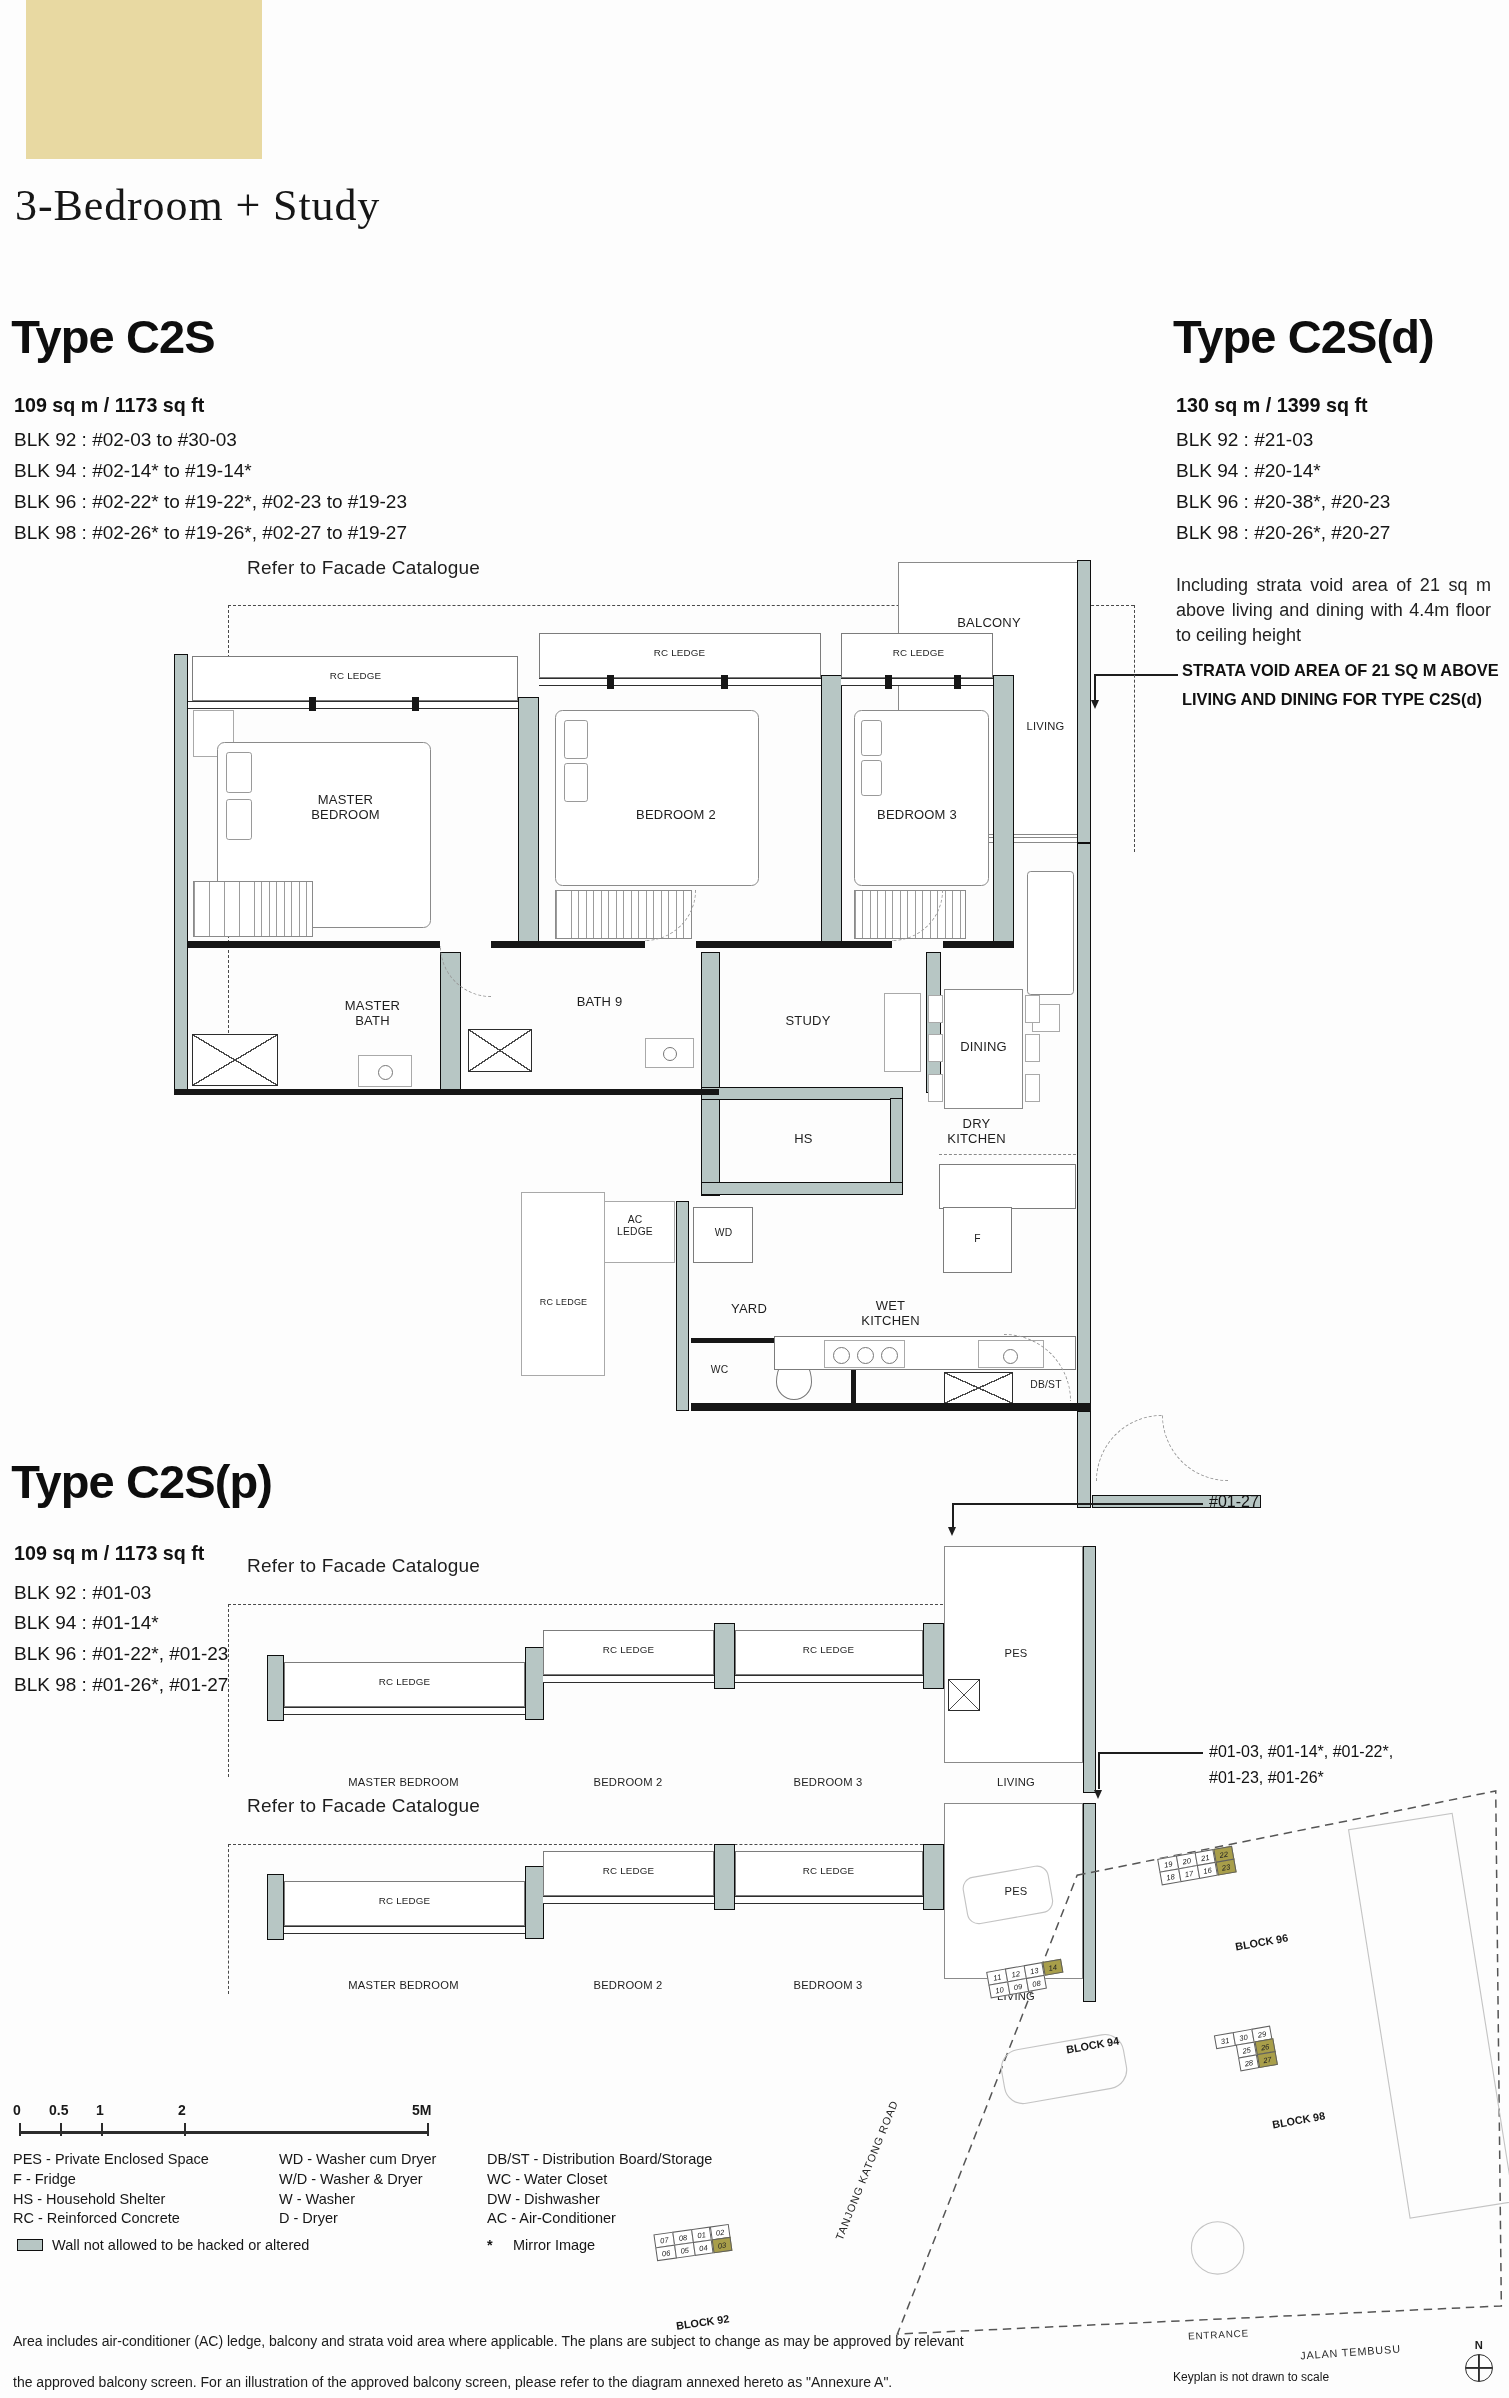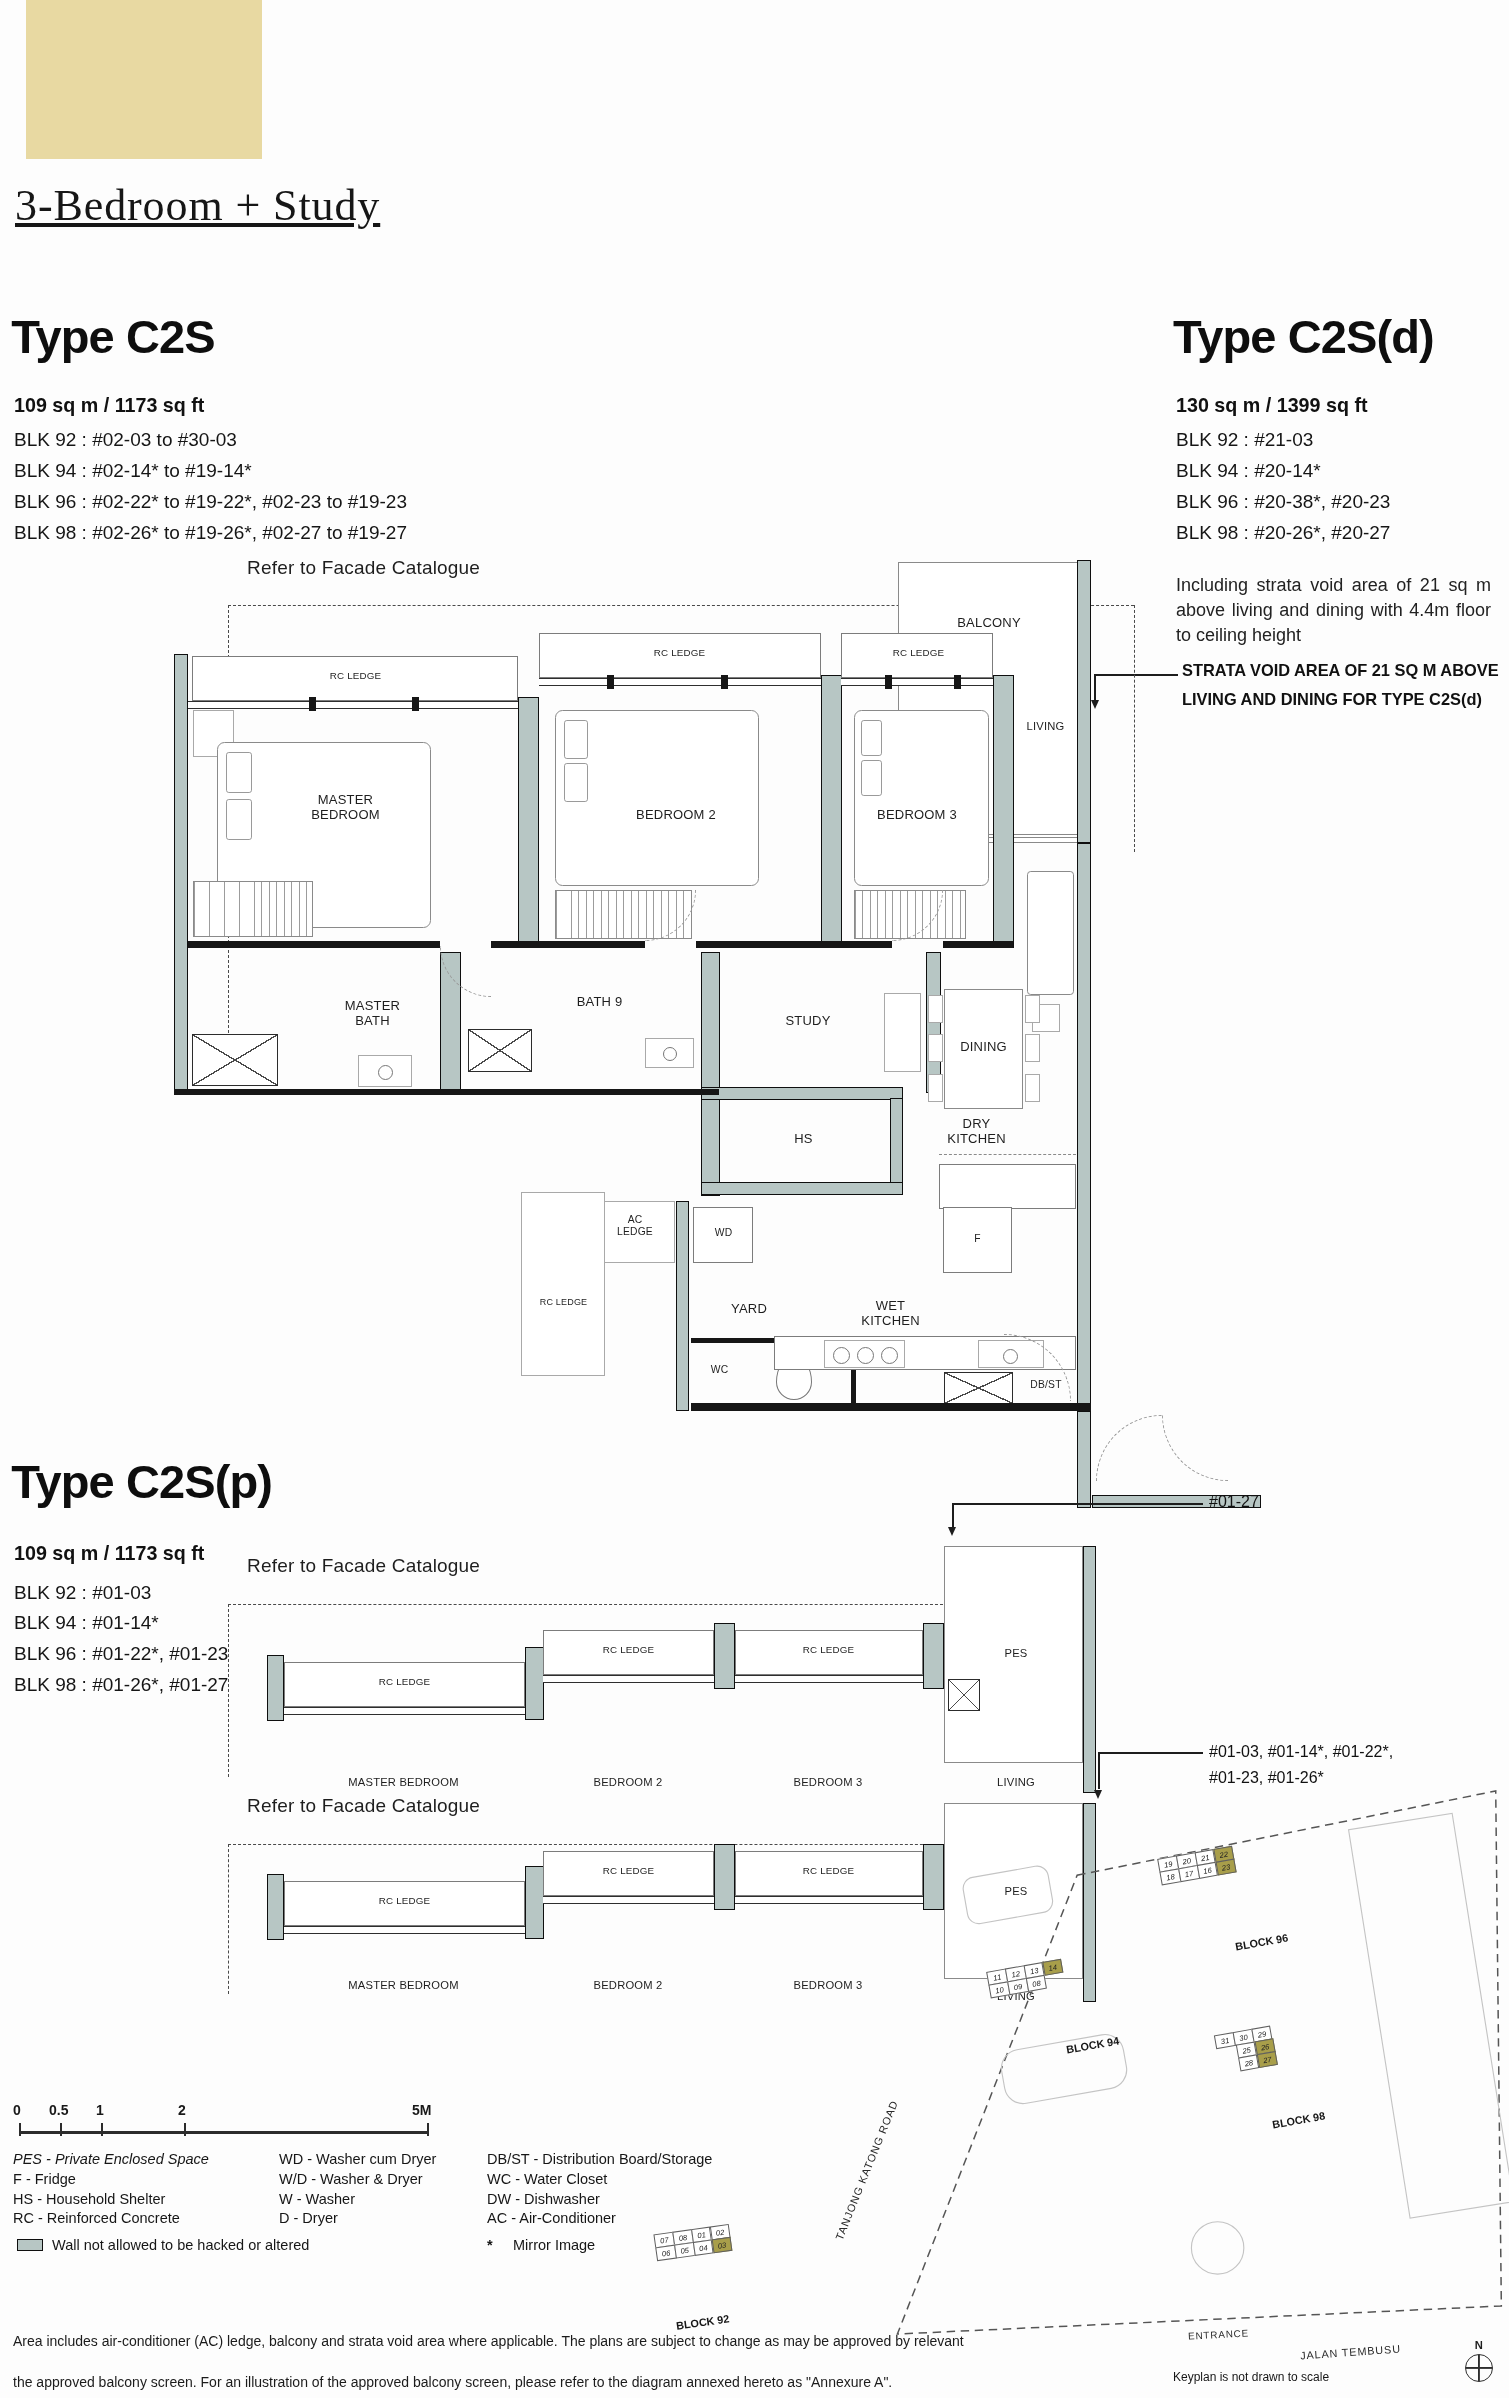--- a/index.html
+++ b/index.html
@@ -1,20 +1,20 @@
 <!DOCTYPE html>
 <html style="font-size:15px"><head>
 <meta charset="utf-8">
 <style>
   html,body{margin:0;padding:0;background:#e9e9e9;}
   .page{position:relative;width:1509px;height:2399px;background:#fdfdfd;overflow:hidden;
         font-family:"Liberation Sans",sans-serif;color:#1a1a1a;}
   .abs{position:absolute;}
   
-  .h-serif{position:absolute;font-family:"Liberation Serif",serif;font-size:44px;font-weight:500;color:#161616;letter-spacing:0.9px;text-decoration:underline;}
+  .h-serif{position:absolute;font-family:"Liberation Serif",serif;font-size:44px;font-weight:500;color:#161616;letter-spacing:0.9px;}
   .h-type{position:absolute;font-weight:700;font-size:47px;letter-spacing:-0.9px;color:#0e0e0e;}
   .h-area{position:absolute;font-weight:700;font-size:19.7px;color:#111;}
   .blkline{position:absolute;font-size:19px;color:#151515;white-space:nowrap;}
   .note-just{position:absolute;font-size:18px;line-height:1.38;text-align:justify;color:#222;}
   .callout-b{position:absolute;font-weight:700;font-size:16.4px;color:#111;white-space:nowrap;}
   .callout-r{position:absolute;font-size:16px;color:#111;white-space:nowrap;}
   
   .w{position:absolute;background:#b7c6c4;border:1.4px solid #0f0f0f;box-sizing:border-box;}
   .wb{position:absolute;background:#161616;}
   .box{position:absolute;border:0.9px solid #7c7c7c;background:#fff;box-sizing:border-box;}
@@ -383,21 +383,21 @@
   <div class="sc-lab" style="left:96px;top:2102px;">1</div>
   <div class="sc-lab" style="left:178px;top:2102px;">2</div>
   <div class="sc-lab" style="left:412px;top:2102px;">5M</div>
   <div class="abs" style="left:19px;top:2131px;width:410px;height:2.8px;background:#2c2c2c;"></div>
   <div class="tick" style="left:19px;top:2123px;"></div>
   <div class="tick" style="left:60px;top:2123px;"></div>
   <div class="tick" style="left:101px;top:2123px;"></div>
   <div class="tick" style="left:184px;top:2123px;"></div>
   <div class="tick" style="left:427px;top:2123px;"></div>
 
-  <div class="legend-line" style="left:13px;top:2151px;font-style:italic;">PES - Private Enclosed Space</div>
+  <div class="legend-line" style="left:13px;top:2151px;">PES - Private Enclosed Space</div>
   <div class="legend-line" style="left:13px;top:2171px;">F - Fridge</div>
   <div class="legend-line" style="left:13px;top:2191px;">HS - Household Shelter</div>
   <div class="legend-line" style="left:13px;top:2210px;">RC - Reinforced Concrete</div>
   <div class="legend-line" style="left:279px;top:2151px;">WD - Washer cum Dryer</div>
   <div class="legend-line" style="left:279px;top:2171px;">W/D - Washer &amp; Dryer</div>
   <div class="legend-line" style="left:279px;top:2191px;">W - Washer</div>
   <div class="legend-line" style="left:279px;top:2210px;">D - Dryer</div>
   <div class="legend-line" style="left:487px;top:2151px;">DB/ST - Distribution Board/Storage</div>
   <div class="legend-line" style="left:487px;top:2171px;">WC - Water Closet</div>
   <div class="legend-line" style="left:487px;top:2191px;">DW - Dishwasher</div>

